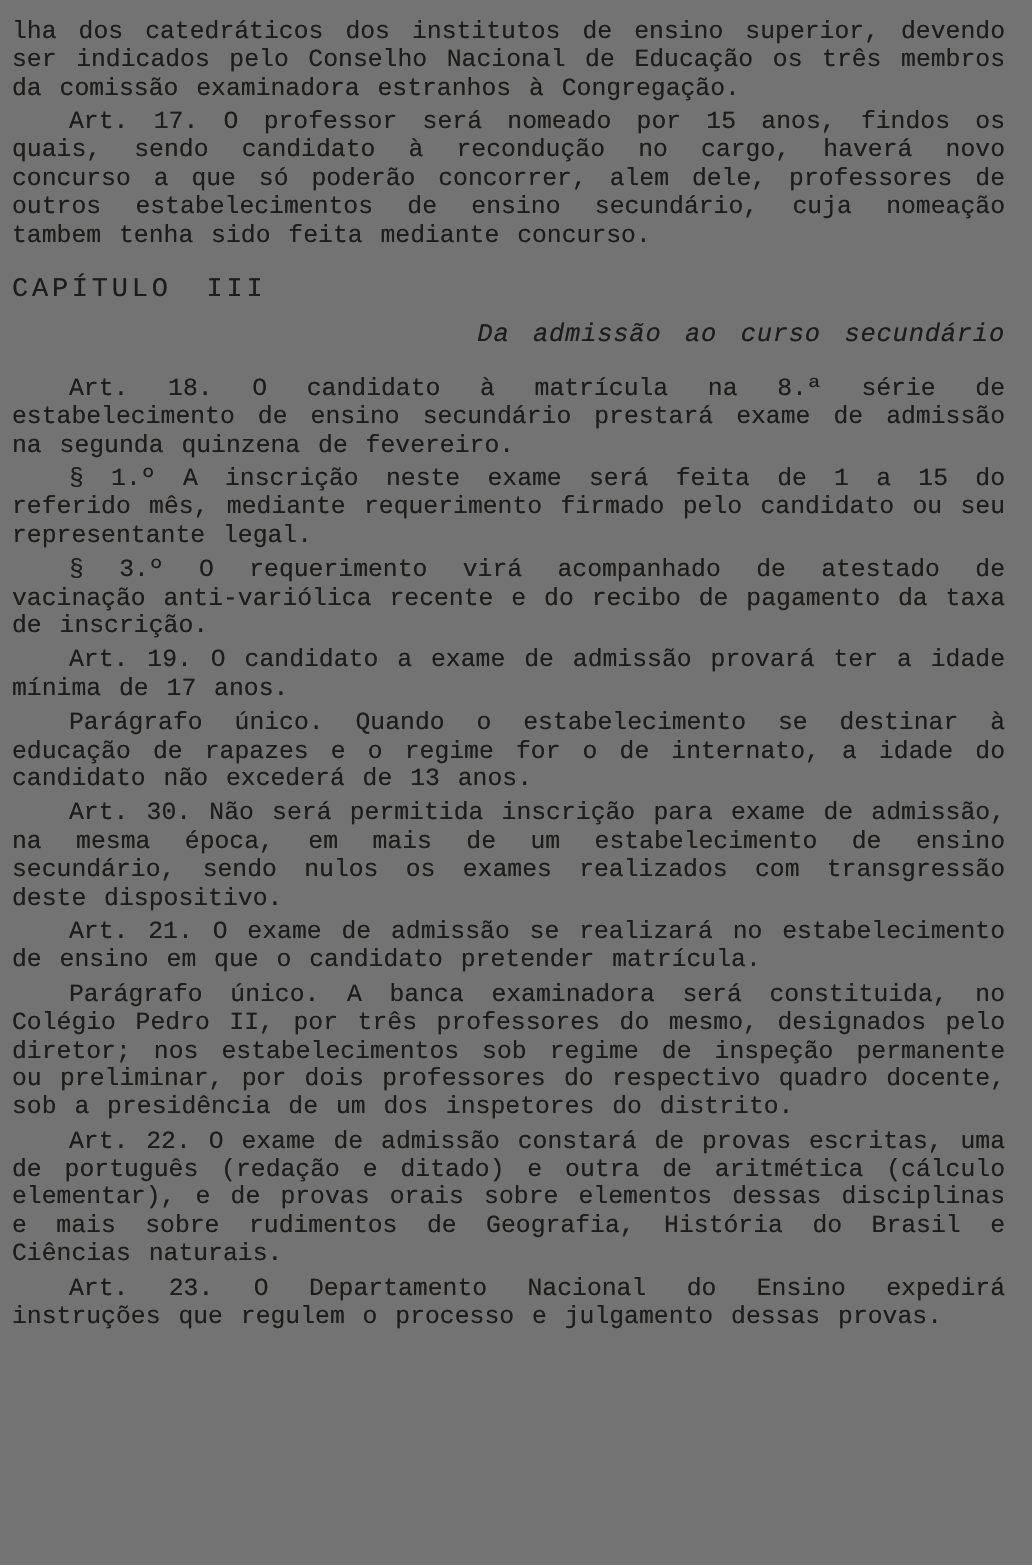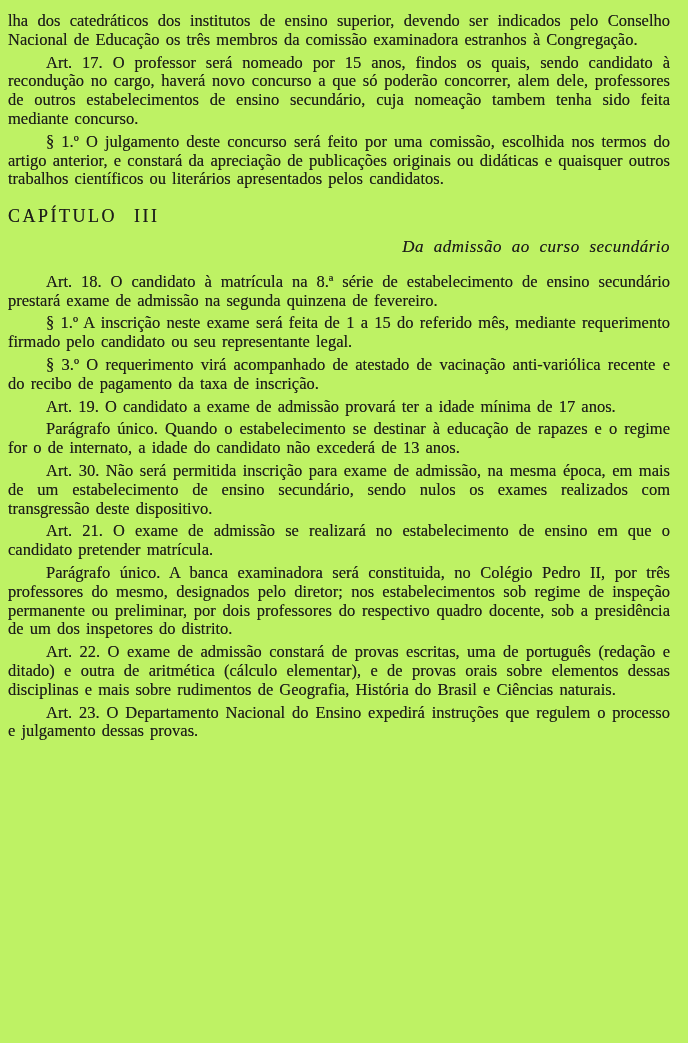--- a/index.html
+++ b/index.html
@@ -5,25 +5,25 @@
   html, body {
     margin: 0;
     padding: 0;
     background: #e9e9e6;
   }
   .page {
     position: relative;
     width: 688px;
     height: 1043px;
     margin: 0 auto;
-    background: #bef264;
+    background: #737373;
     box-sizing: border-box;
     padding: 12px 18px 0 8px;
     overflow: hidden;
-    font-family: Liberation Serif, serif;
+    font-family: Liberation Mono, monospace;
     font-size: 16.5px;
     line-height: 18.8px;
     color: #1d1c1a;
     text-align: justify;
     word-spacing: 2px;
     text-shadow: 0 0 0.3px rgba(20,20,20,0.55);
   }
   .page p {
     margin: 0 0 4px 0;
     text-indent: 38px;
@@ -47,21 +47,20 @@
     word-spacing: 5px;
     margin: 0 0 16px 0 !important;
   }
 </style>
 </head>
 <body>
 
 <div class="page">
   <p class="continuation">lha dos catedráticos dos institutos de ensino superior, devendo ser indicados pelo Conselho Nacional de Educação os três membros da comissão examinadora estranhos à Congregação.</p>
   <p>Art. 17. O professor será nomeado por 15 anos, findos os quais, sendo candidato à recondução no cargo, haverá novo concurso a que só poderão concorrer, alem dele, professores de outros estabelecimentos de ensino secundário, cuja nomeação tambem tenha sido feita mediante concurso.</p>
-  <p>§ 1.º O julgamento deste concurso será feito por uma comissão, escolhida nos termos do artigo anterior, e constará da apreciação de publicações originais ou didáticas e quaisquer outros trabalhos científicos ou literários apresentados pelos candidatos.</p>
   <p class="chapter-heading">CAPÍTULO III</p>
   <p class="chapter-subtitle">Da admissão ao curso secundário</p>
   <p>Art. 18. O candidato à matrícula na 8.ª série de estabelecimento de ensino secundário prestará exame de admissão na segunda quinzena de fevereiro.</p>
   <p>§ 1.º A inscrição neste exame será feita de 1 a 15 do referido mês, mediante requerimento firmado pelo candidato ou seu representante legal.</p>
   <p>§ 3.º O requerimento virá acompanhado de atestado de vacinação anti-variólica recente e do recibo de pagamento da taxa de inscrição.</p>
   <p>Art. 19. O candidato a exame de admissão provará ter a idade mínima de 17 anos.</p>
   <p>Parágrafo único. Quando o estabelecimento se destinar à educação de rapazes e o regime for o de internato, a idade do candidato não excederá de 13 anos.</p>
   <p>Art. 30. Não será permitida inscrição para exame de admissão, na mesma época, em mais de um estabelecimento de ensino secundário, sendo nulos os exames realizados com transgressão deste dispositivo.</p>
   <p>Art. 21. O exame de admissão se realizará no estabelecimento de ensino em que o candidato pretender matrícula.</p>
   <p>Parágrafo único. A banca examinadora será constituida, no Colégio Pedro II, por três professores do mesmo, designados pelo diretor; nos estabelecimentos sob regime de inspeção permanente ou preliminar, por dois professores do respectivo quadro docente, sob a presidência de um dos inspetores do distrito.</p>

